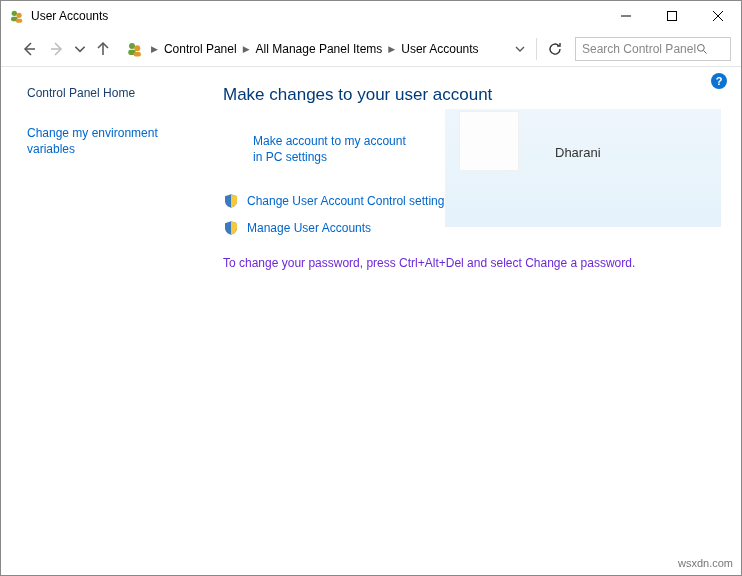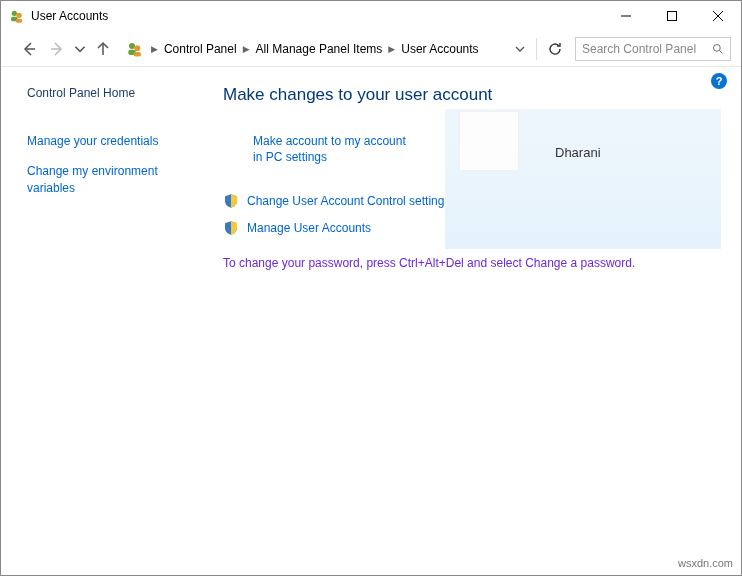--- a/index.html
+++ b/index.html
@@ -16,36 +16,36 @@
 .nav-arrow.disabled { color: #bbb; }
 .chev-dn { width:14px; color:#555; }
 .bc-icon { width: 20px; height: 18px; margin: 0 2px 0 6px; }
 .breadcrumb { display: flex; align-items: center; gap: 4px; font-size: 12px; color: #000; flex: 1; }
 .breadcrumb .sep { color: #666; font-size: 9px; }
 .breadcrumb .crumb { padding: 2px 2px; cursor: default; }
 .bc-end { display:flex; align-items:center; gap:10px; margin-right:8px; }
 .bc-end .drop { width:12px; color:#555; }
 .bc-end .divider { width:1px; height:22px; background:#ddd; }
 .bc-end .refresh { width:16px; color:#333; }
-.searchbox { border: 1px solid #ccc; height: 24px; width: 156px; display: flex; align-items: center; padding: 0 6px; font-size: 12px; color: #888; justify-content: space-between; }
+.searchbox { border: 1px solid #ccc; height: 24px; width: 156px; display: flex; align-items: center; padding: 0 6px; font-size: 12px; color: #888; }
 .searchbox svg { width:12px; color:#666; }
 .content { display: flex; height: calc(100% - 66px); position: relative; }
 .sidebar { width: 200px; padding: 18px 10px 0 26px; }
 .sidebar a { display: block; color: #0066cc; font-size: 12px; margin-bottom: 14px; text-decoration: none; line-height: 1.35; cursor: default; }
-.sidebar a.home { color: #1a3e6f; font-size: 12px; margin-bottom: 32px; }
+.sidebar a.home { color: #1a3e6f; font-size: 12px; margin-bottom: 24px; }
 .highlight-box { position: relative; }
 .red-outline { position: absolute; border: 3px solid #e00000; left: -18px; top: -4px; width: 178px; height: 36px; pointer-events: none; }
 .shield-left { position: absolute; left: -20px; width: 14px; height: 14px; top: 1px; }
 .main { flex: 1; padding: 18px 20px 0 22px; position: relative; }
 .heading { color: #003a7a; font-size: 17px; font-weight: 400; margin-bottom: 28px; }
 .linkrow { display: flex; align-items: flex-start; gap: 8px; margin-bottom: 10px; }
 .linkrow a { color: #0066cc; font-size: 12px; text-decoration: none; line-height: 1.35; cursor: default; }
 .indent { padding-left: 30px; max-width: 190px; }
 .para { font-size: 12px; color: #6d28d9; margin-top: 20px; }
-.userpanel { position: absolute; right: 20px; top: 42px; width: 276px; height: 140px; background: linear-gradient(180deg,#eef6fc 0%,#e5f2fb 100%); }
+.userpanel { position: absolute; right: 20px; top: 42px; width: 276px; height: 118px; background: linear-gradient(180deg,#eef6fc 0%,#e5f2fb 100%); }
 .userpanel .userinfo { position: absolute; left: 110px; top: 36px; font-size: 13px; color: #333; }
 .userpanel .avatar { position: absolute; left: 14px; top: 2px; width: 60px; height: 60px; background:#fdfdfd; border:1px solid rgba(0,0,0,0.05); }
 .help-icon { position: absolute; right: 14px; top: 72px; width: 16px; height: 16px; border-radius: 50%; background:#0b73d1; color:#fff; font-size:11px; display:flex; align-items:center; justify-content:center; font-weight:bold; }
 .watermark { position:absolute; right:8px; bottom:6px; font-size:11px; color:#777; }
 .shield-svg { width: 16px; height: 16px; flex-shrink:0; }
 </style>
 </head>
 <body>
 
 <div class="titlebar">
@@ -129,21 +129,20 @@
         <line x1="10" y1="10" x2="14" y2="14" stroke="currentColor" stroke-width="1.3"></line>
       </svg>
   </div>
 </div>
 
 <div class="help-icon">?</div>
 
 <div class="content">
   <div class="sidebar">
     <a class="home">Control Panel Home</a>
-    <a>Manage your credentials</a>
     <a style="">Change my environment variables</a>
   </div>
 
   <div class="main">
     <div class="heading">Make changes to your user account</div>
 
     <div class="linkrow indent">
       <a>Make account to my account in PC settings</a>
     </div>
 

